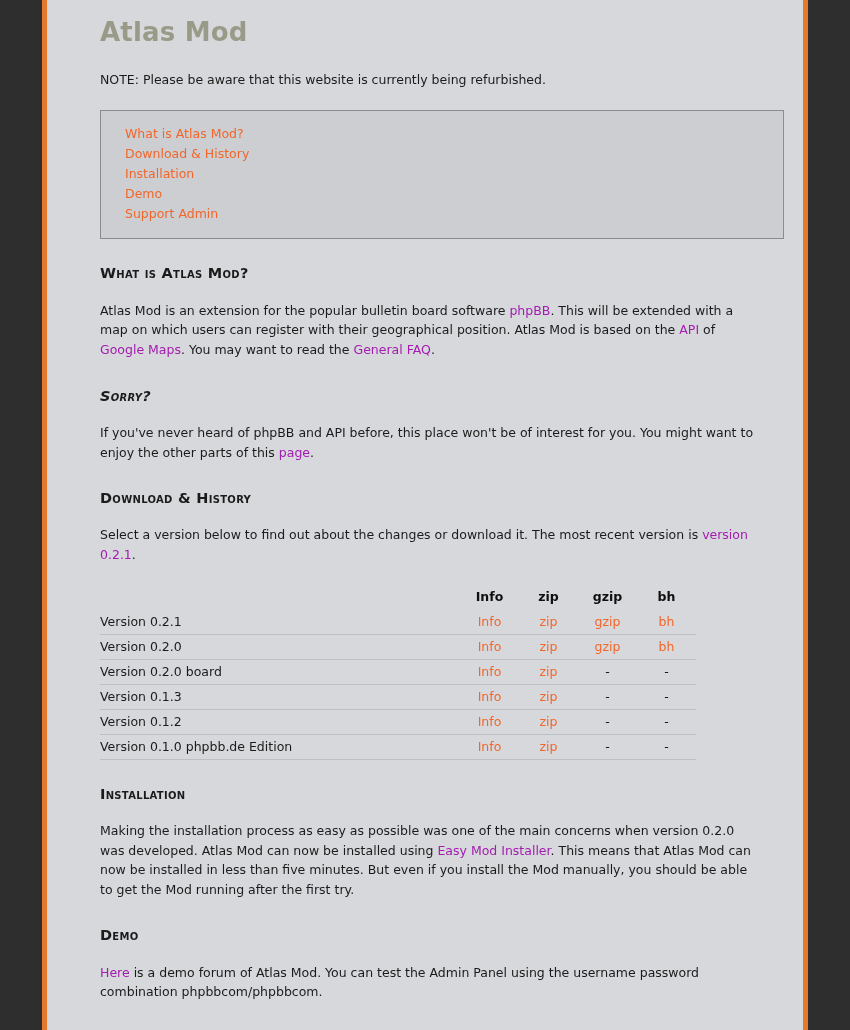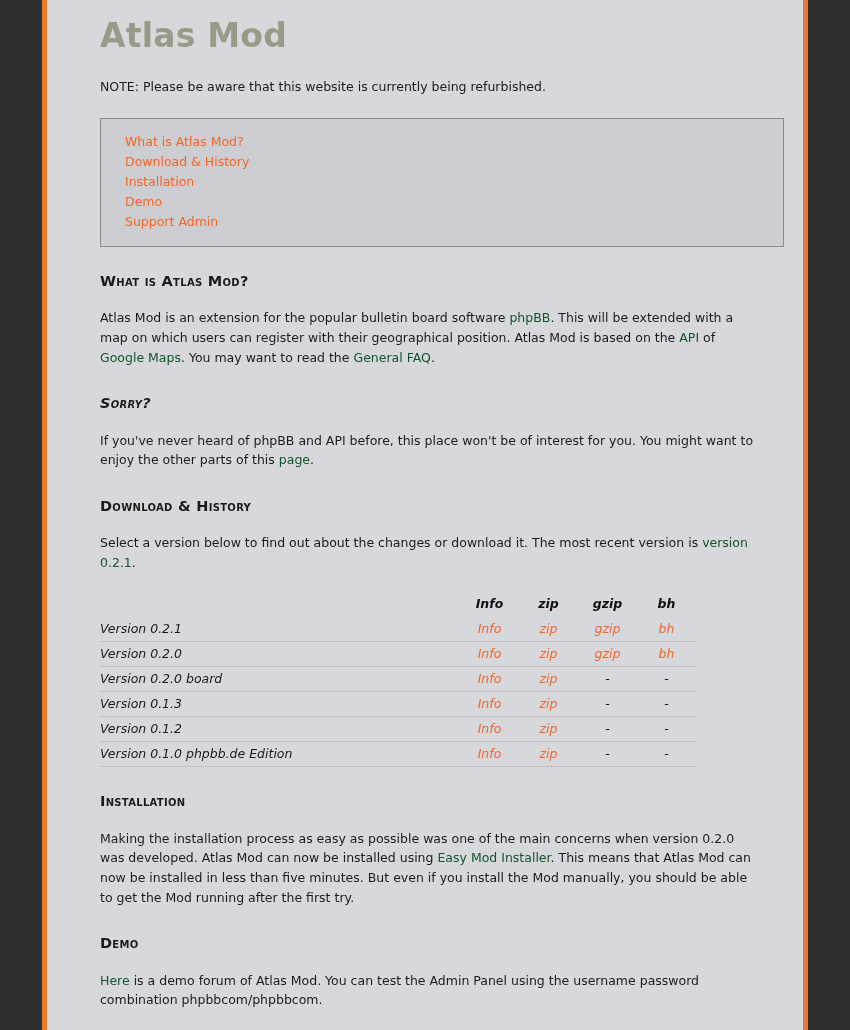--- a/index.html
+++ b/index.html
@@ -28,21 +28,21 @@
     border-left: 5px solid #e8792a;
     border-right: 5px solid #e8792a;
   }
   .content {
     padding: 0 47px 0 53px;
   }
 
   
   .site-title {
     font-family: "DejaVu Sans", sans-serif;
-    font-size: 33px;
+    font-size: 26px;
     font-weight: bold;
     color: #9a9a88;
     letter-spacing: 0.2px;
     margin: 0;
     padding-top: 18px;
     padding-bottom: 0;
     line-height: 1.1;
   }
 
   
@@ -93,26 +93,26 @@
   p.body-text {
     margin: 0;
     padding-top: 18px;
     font-size: 12.5px;
     line-height: 19.6px;
     color: #1b1b1b;
     max-width: 660px;
   }
   p.body-text.wide { max-width: 672px; }
   a.link {
-    color: #14532d;
+    color: #a21caf;
     text-decoration: none;
   }
 
   
-  .dl-table-wrap { padding-top: 22px; font-style: italic; }
+  .dl-table-wrap { padding-top: 22px; }
   table.dl-table {
     border-collapse: collapse;
     width: 596px;
     font-size: 12.5px;
   }
   table.dl-table th {
     font-weight: bold;
     color: #0f0f0f;
     text-align: center;
     padding: 2px 0 6px 0;

